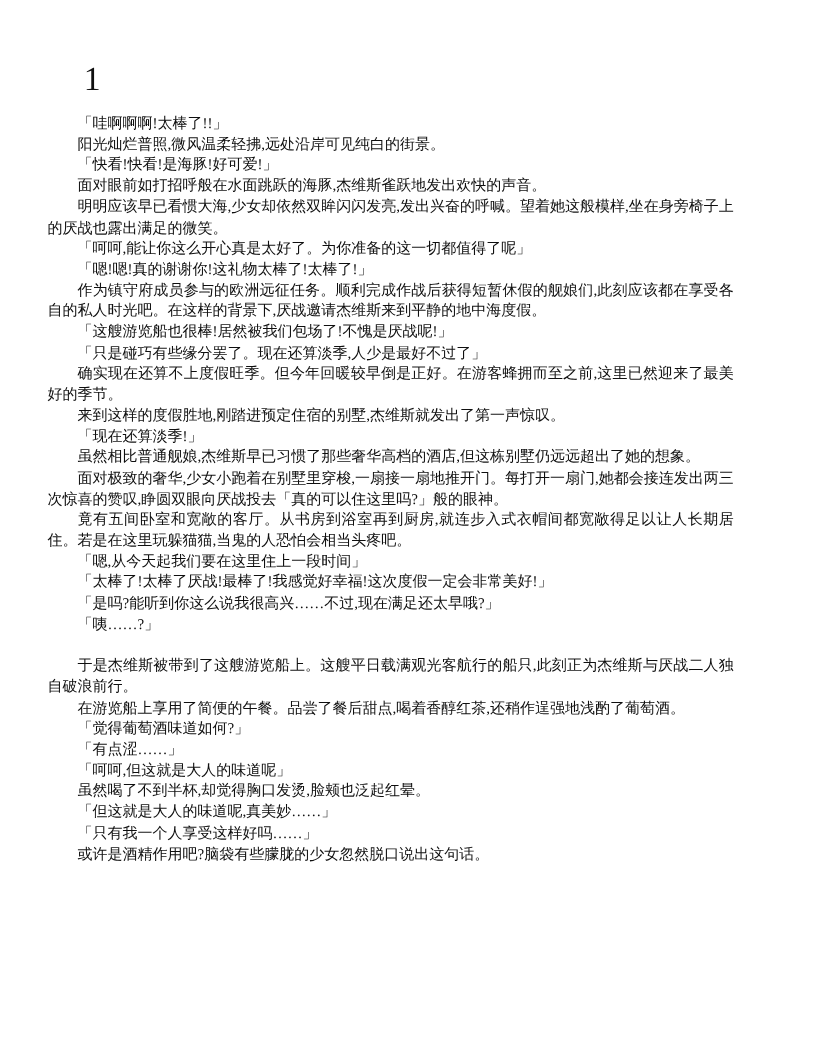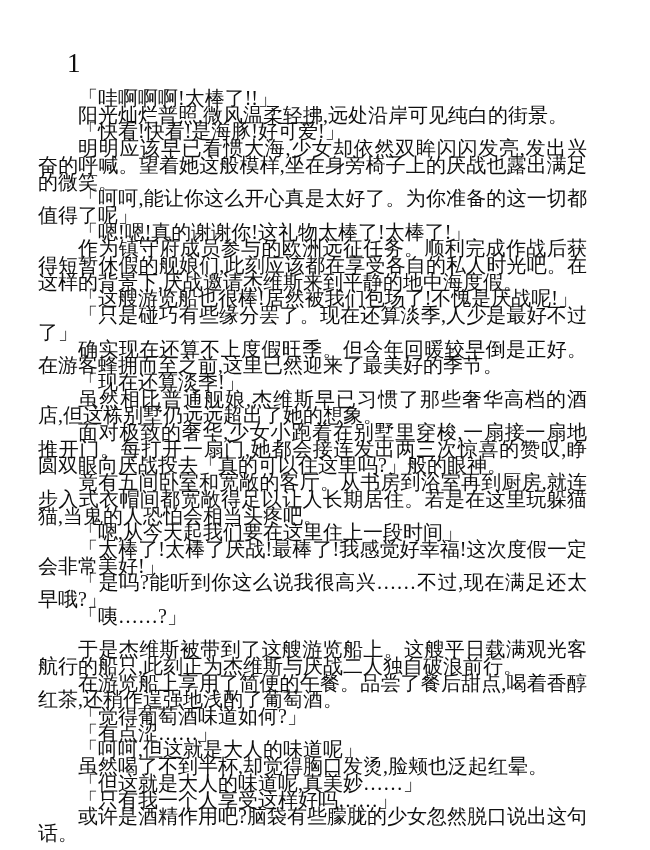--- a/index.html
+++ b/index.html
@@ -22,21 +22,21 @@
     top: 48px;
     font-size: 27px;
     line-height: 30px;
     color: #0f0f0f;
   }
   .text-block {
     position: absolute;
     left: 38px;
     top: 90px;
     width: 549px;
-    font-size: 20px;
+    font-size: 12px;
     line-height: 16.7px;
     text-align: justify;
     letter-spacing: 0;
     color: #0f0f0f;
   }
   .text-block p {
     margin: 0;
     padding: 0;
     text-indent: 2em;
   }
@@ -47,27 +47,29 @@
 </style>
 </head>
 <body>
 
 <div class="page">
   <div class="page-number">1</div>
   <div class="text-block">
       <p>「哇啊啊啊!太棒了!!」</p>
       <p>阳光灿烂普照,微风温柔轻拂,远处沿岸可见纯白的街景。</p>
       <p>「快看!快看!是海豚!好可爱!」</p>
+      <p>面对眼前如打招呼般在水面跳跃的海豚,杰维斯雀跃地发出欢快的声音。</p>
       <p>明明应该早已看惯大海,少女却依然双眸闪闪发亮,发出兴奋的呼喊。望着她这般模样,坐在身旁椅子上的厌战也露出满足的微笑。</p>
       <p>「呵呵,能让你这么开心真是太好了。为你准备的这一切都值得了呢」</p>
       <p>「嗯!嗯!真的谢谢你!这礼物太棒了!太棒了!」</p>
       <p>作为镇守府成员参与的欧洲远征任务。顺利完成作战后获得短暂休假的舰娘们,此刻应该都在享受各自的私人时光吧。在这样的背景下,厌战邀请杰维斯来到平静的地中海度假。</p>
       <p>「这艘游览船也很棒!居然被我们包场了!不愧是厌战呢!」</p>
       <p>「只是碰巧有些缘分罢了。现在还算淡季,人少是最好不过了」</p>
       <p>确实现在还算不上度假旺季。但今年回暖较早倒是正好。在游客蜂拥而至之前,这里已然迎来了最美好的季节。</p>
+      <p>来到这样的度假胜地,刚踏进预定住宿的别墅,杰维斯就发出了第一声惊叹。</p>
       <p>「现在还算淡季!」</p>
       <p>虽然相比普通舰娘,杰维斯早已习惯了那些奢华高档的酒店,但这栋别墅仍远远超出了她的想象。</p>
       <p>面对极致的奢华,少女小跑着在别墅里穿梭,一扇接一扇地推开门。每打开一扇门,她都会接连发出两三次惊喜的赞叹,睁圆双眼向厌战投去「真的可以住这里吗?」般的眼神。</p>
       <p>竟有五间卧室和宽敞的客厅。从书房到浴室再到厨房,就连步入式衣帽间都宽敞得足以让人长期居住。若是在这里玩躲猫猫,当鬼的人恐怕会相当头疼吧。</p>
       <p>「嗯,从今天起我们要在这里住上一段时间」</p>
       <p>「太棒了!太棒了厌战!最棒了!我感觉好幸福!这次度假一定会非常美好!」</p>
       <p>「是吗?能听到你这么说我很高兴……不过,现在满足还太早哦?」</p>
       <p>「咦……?」</p>
       <p class="scene-break"></p>
       <p>于是杰维斯被带到了这艘游览船上。这艘平日载满观光客航行的船只,此刻正为杰维斯与厌战二人独自破浪前行。</p>

